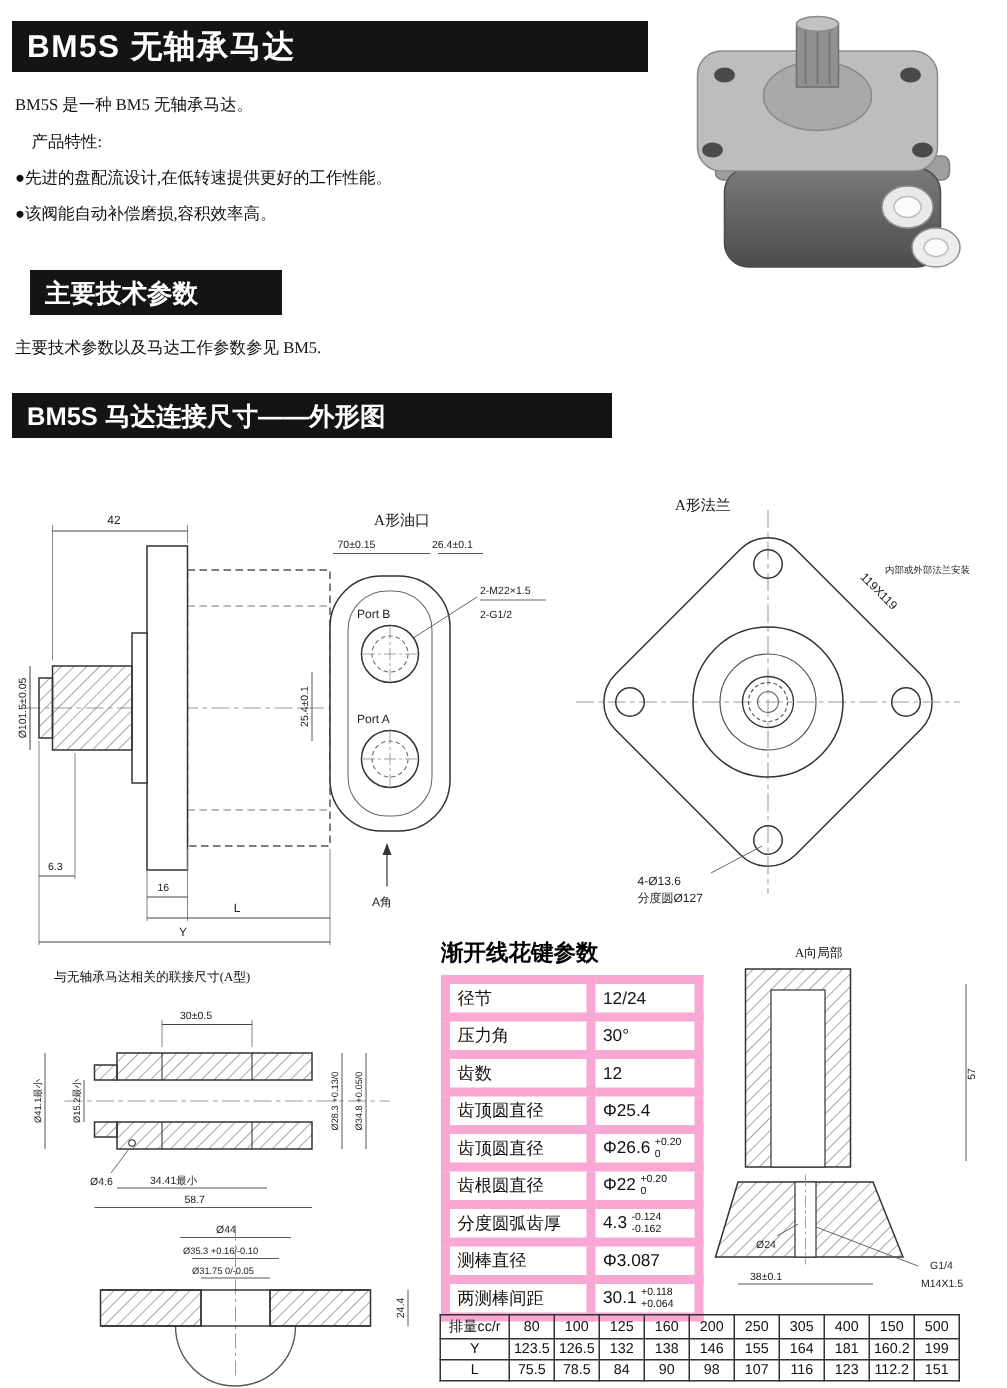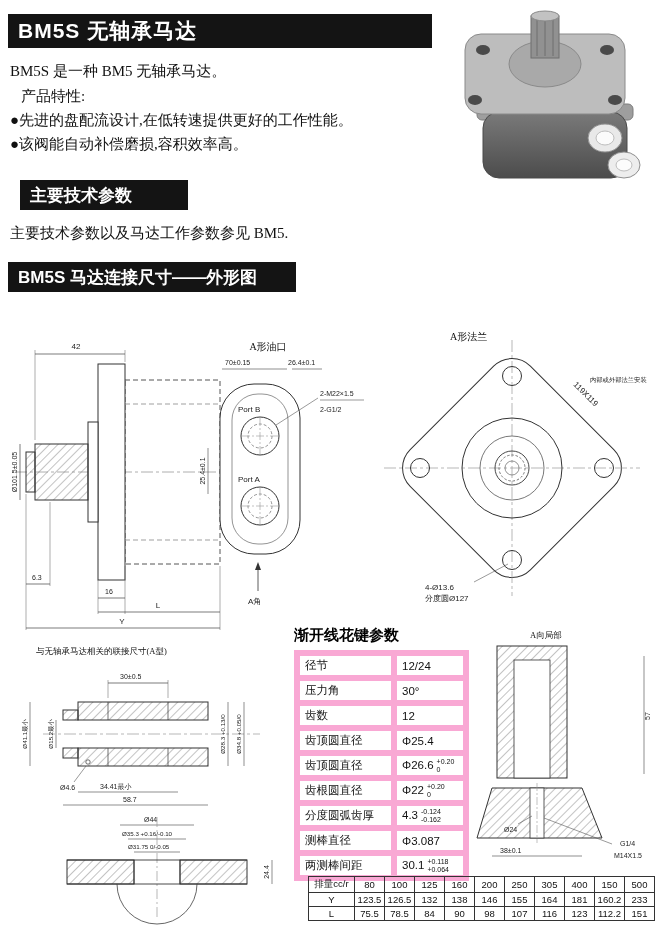--- a/index.html
+++ b/index.html
@@ -5,40 +5,40 @@
   * { margin:0; padding:0; box-sizing:border-box; }
   html,body { background:#fff; }
   body { font-family:"Liberation Sans", sans-serif; color:#000; }
   .page { position:relative; width:671px; height:925px; background:#fff; overflow:hidden; }
 
   .hdr { position:absolute; background:#141414; color:#fff; font-weight:bold;
          display:flex; align-items:center; padding:0 10px;
          font-family:"Liberation Sans", sans-serif; }
   .title-bar { left:8px; top:14px; width:424px; height:34px; font-size:21px; letter-spacing:1px; }
   .sec2 { left:20px; top:180px; width:168px; height:30px; font-size:17px; }
-  .sec3 { left:8px; top:262px; width:288px; height:30px; font-size:17px; }
-
-  .txt { position:absolute; font-size:15px; color:#111; font-family:"Liberation Serif", serif; }
+  .sec3 { left:8px; top:262px; width:400px; height:30px; font-size:17px; }
+
+  .txt { position:absolute; font-size:11px; color:#111; font-family:"Liberation Serif", serif; }
 
   svg.dwg { position:absolute; overflow:visible; }
   .dim { font-size:7px; fill:#222; font-family:"Liberation Sans", sans-serif; }
   .dim2 { font-size:8px; fill:#222; font-family:"Liberation Sans", sans-serif; }
   .dt  { font-size:10px; fill:#111; font-family:"Liberation Serif", serif; }
   .dts { font-size:8.5px; fill:#111; font-family:"Liberation Serif", serif; }
 
   .spline-block { position:absolute; left:294px; top:626px; }
   .spline-title { font-size:15px; font-weight:bold; margin-bottom:5px; font-family:"Liberation Serif", serif; }
   table { border-collapse:collapse; }
   .spline-table td { border:6px solid #f9a8d4; font-size:11.5px; padding:2px 5px; height:21px; color:#111; }
   .spline-table td.lbl { width:97px; }
   .spline-table td.val { width:72px; }
   .tol { display:inline-flex; flex-direction:column; font-size:7px; line-height:7.5px;
          vertical-align:middle; margin-left:3px; }
 
-  .disp-block { position:absolute; left:308px; top:876px; }
+  .disp-block { position:absolute; left:293px; top:876px; }
   .disp-table td { border:1px solid #333; font-size:9.5px; padding:1px 2px; height:14px;
                    text-align:center; min-width:30px; color:#111; }
   .disp-table td.first { min-width:46px; }
 </style>
 </head>
 <body>
 
 <div class="page">
 
   <div class="hdr title-bar">BM5S 无轴承马达</div>
@@ -362,21 +362,21 @@
           <td class="first">Y</td>
           <td>123.5</td>
           <td>126.5</td>
           <td>132</td>
           <td>138</td>
           <td>146</td>
           <td>155</td>
           <td>164</td>
           <td>181</td>
           <td>160.2</td>
-          <td>233</td>
+          <td>199</td>
         </tr>
         <tr>
           <td class="first">L</td>
           <td>75.5</td>
           <td>78.5</td>
           <td>84</td>
           <td>90</td>
           <td>98</td>
           <td>107</td>
           <td>116</td>

